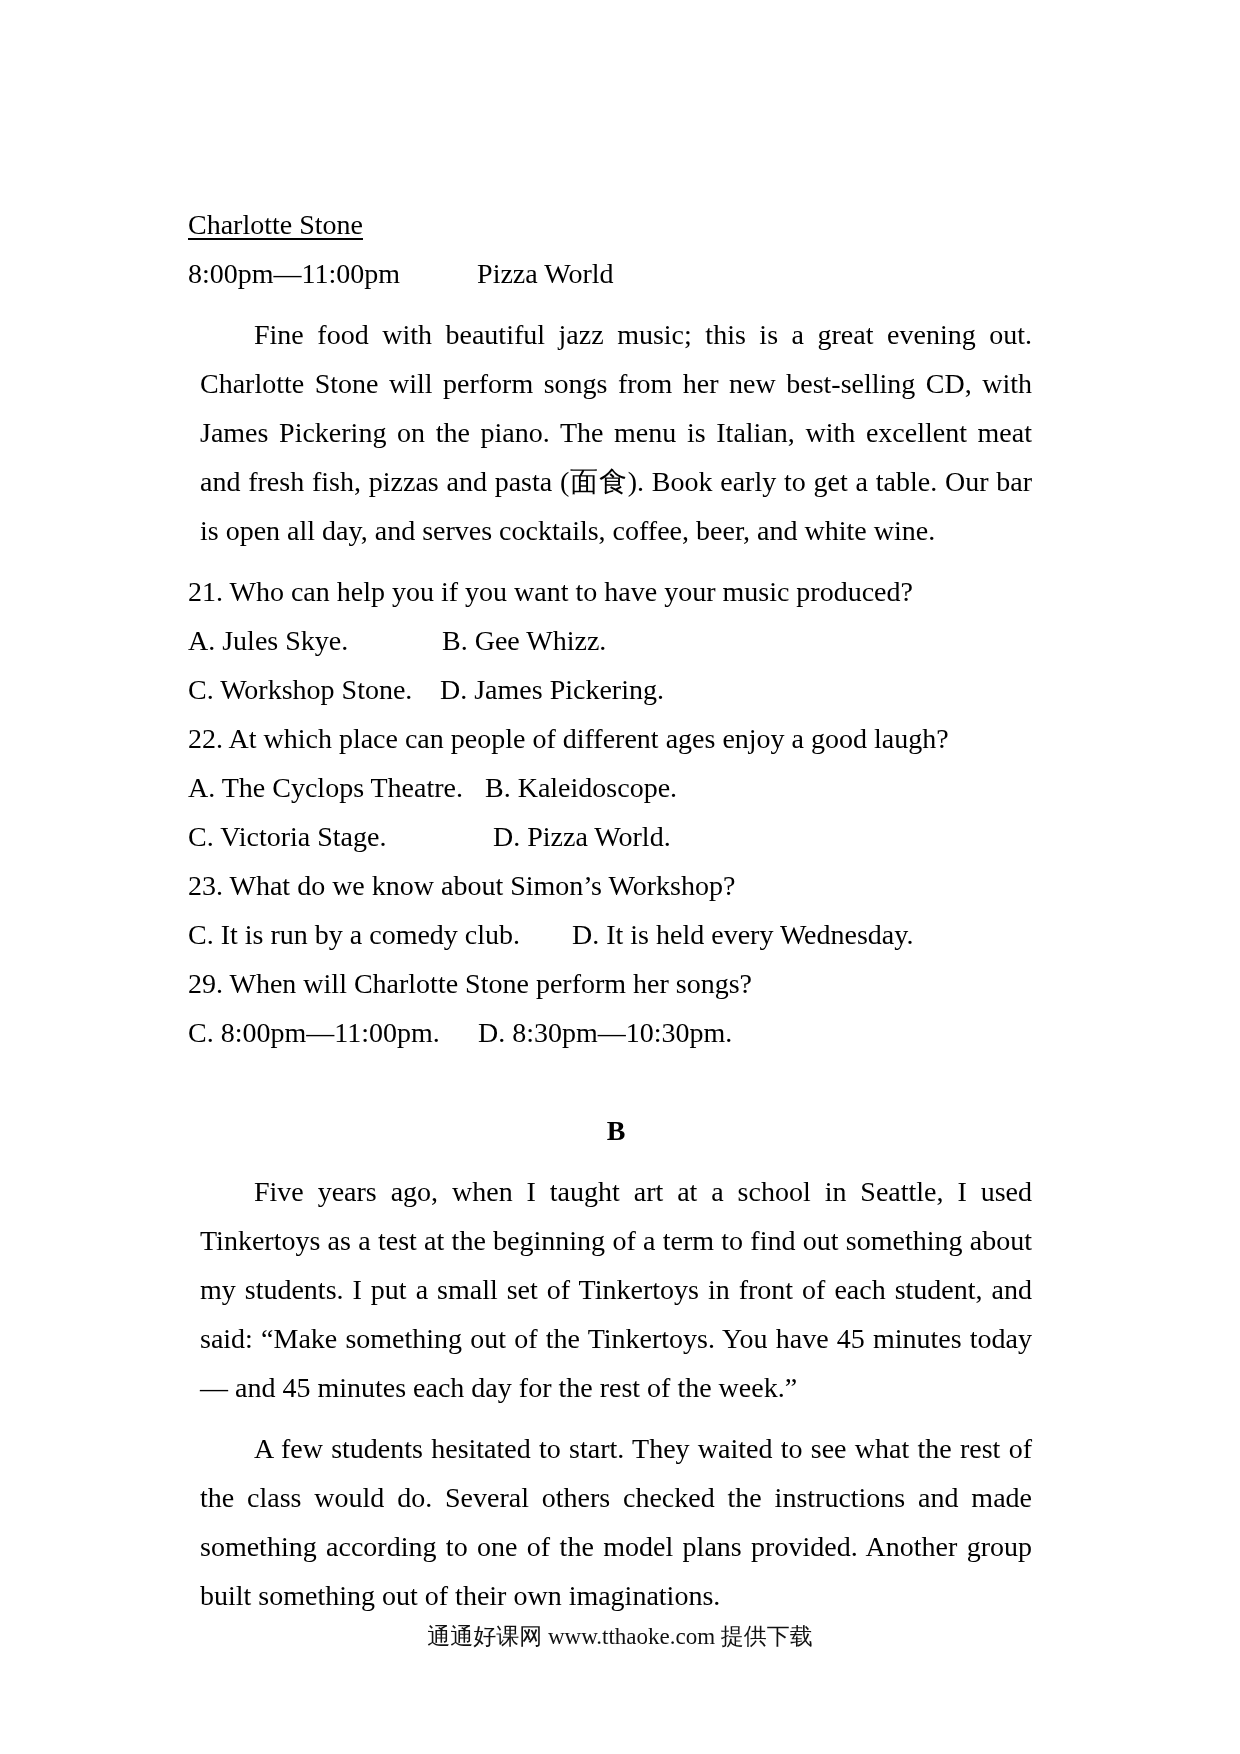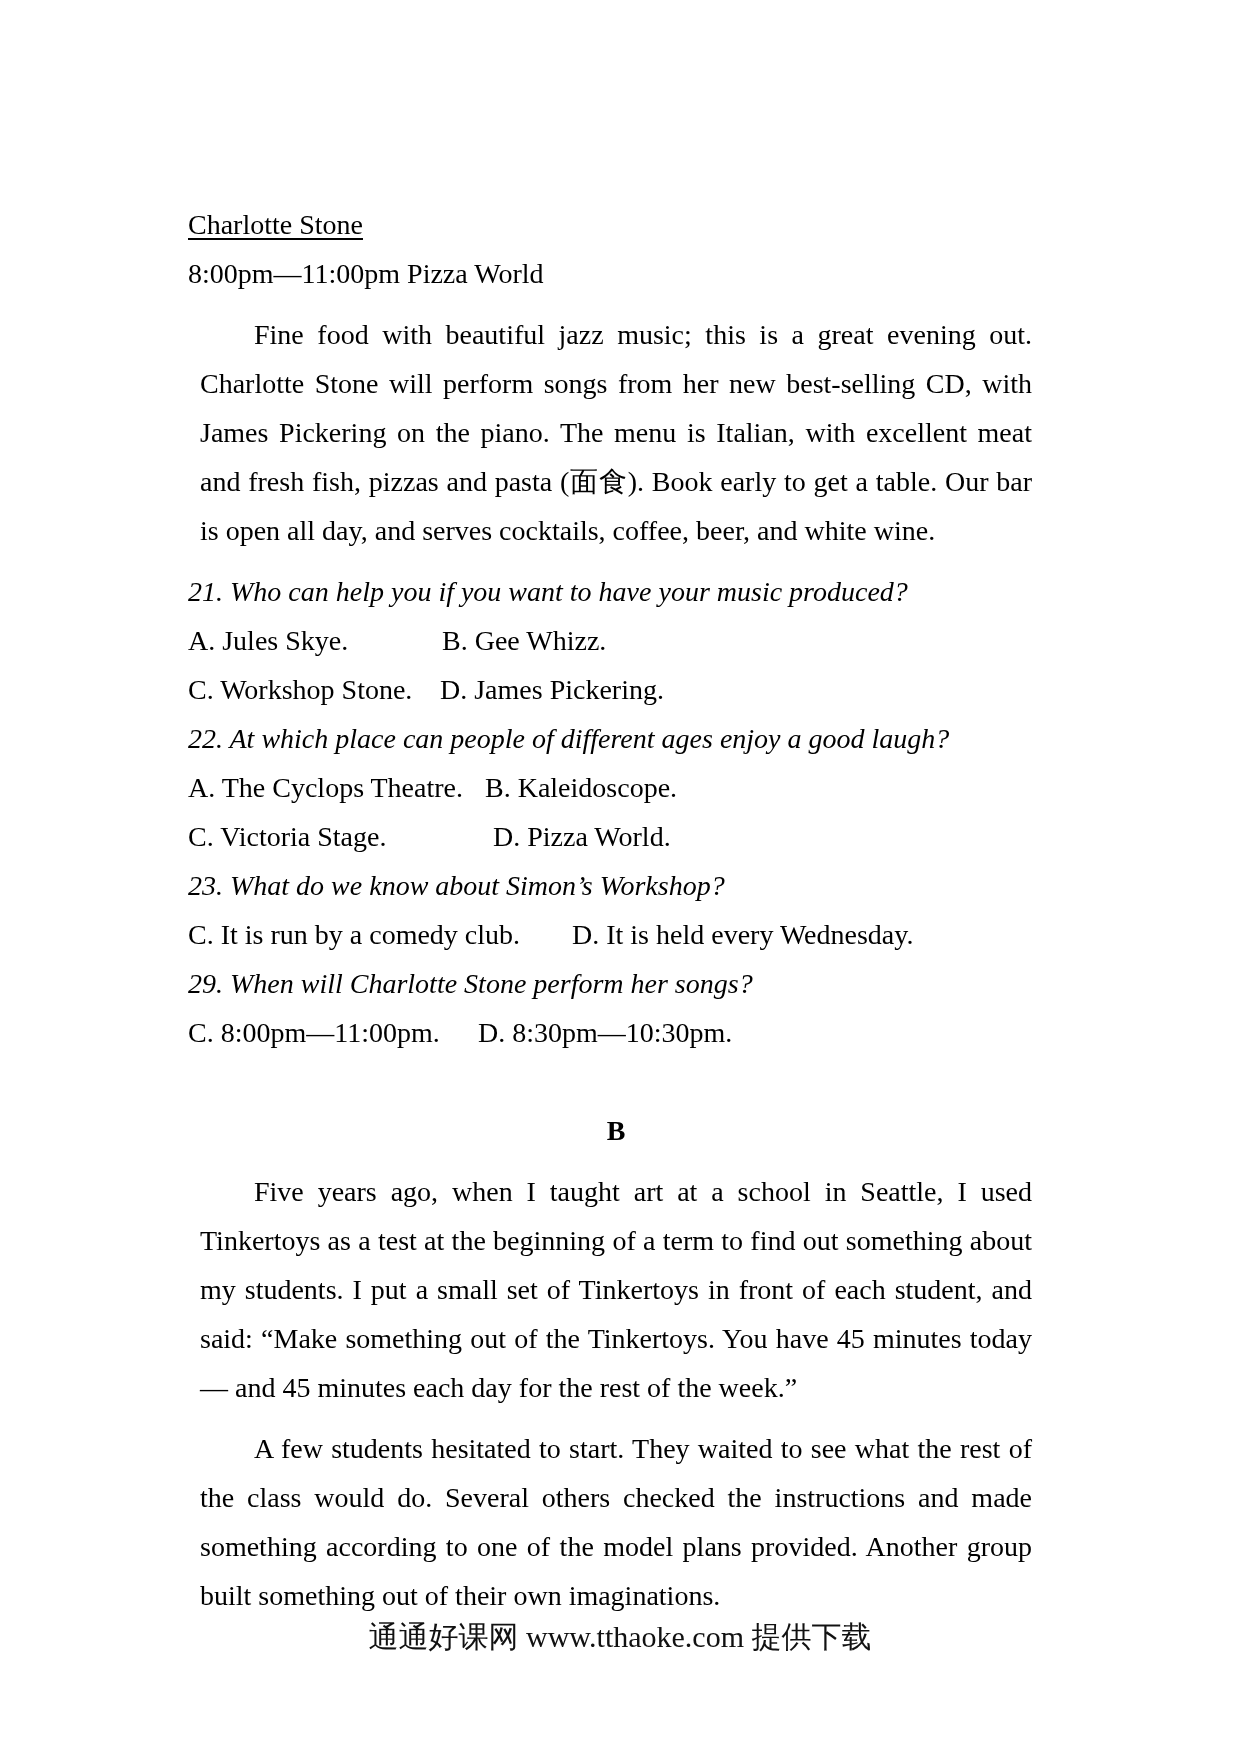--- a/index.html
+++ b/index.html
@@ -24,29 +24,29 @@
     width: 856px;
     font-size: 28px;
     line-height: 49px;
   }
   .doc-title {
     text-decoration: underline;
     text-underline-offset: 4px;
   }
   .schedule-row .venue {
     display: inline-block;
+    margin-left: 70px;
   }
   .para {
     margin: 12px;
     text-align: justify;
     text-indent: 54px;
   }
   .q-line {
     white-space: nowrap;
-    font-style: italic;
   }
   .opt-row {
     position: relative;
     height: 49px;
     white-space: nowrap;
   }
   .opt-b {
     position: absolute;
     top: 0;
   }
@@ -65,21 +65,21 @@
   .section-header {
     text-align: center;
     font-weight: bold;
   }
   .footer {
     position: absolute;
     left: 0;
     top: 1622px;
     width: 1240px;
     text-align: center;
-    font-size: 30px;
+    font-size: 23px;
     line-height: 30px;
     color: #111111;
   }
 </style>
 </head>
 <body>
 
 <div class="page">
   <div class="content">
 

